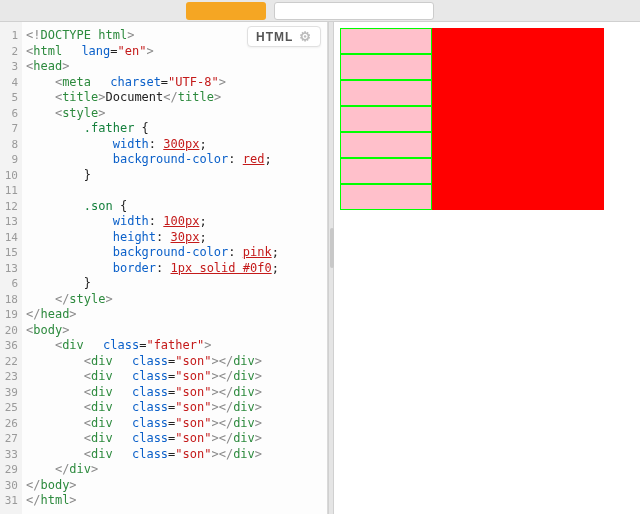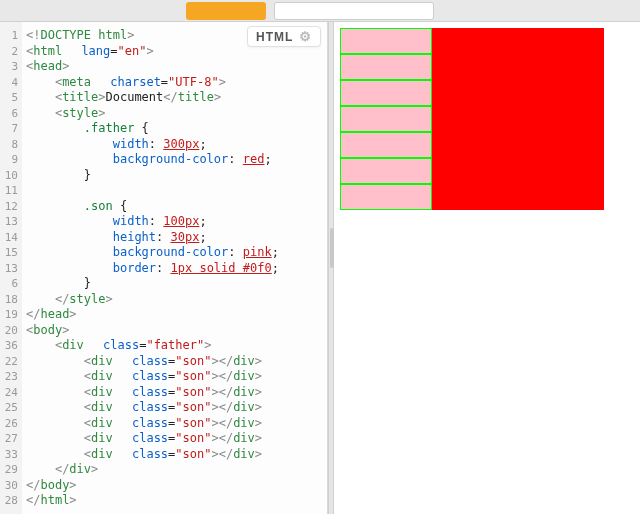--- a/index.html
+++ b/index.html
@@ -64,28 +64,28 @@
         <div>14</div>
         <div>15</div>
         <div>13</div>
         <div>6</div>
         <div>18</div>
         <div>19</div>
         <div>20</div>
         <div>36</div>
         <div>22</div>
         <div>23</div>
-        <div>24</div>
+        <div>39</div>
         <div>25</div>
         <div>26</div>
         <div>27</div>
         <div>33</div>
         <div>29</div>
         <div>30</div>
-        <div>28</div>
+        <div>31</div>
       </div>
     <div class="code-body" id="code-body"><div><span class="b">&lt;!</span><span class="t">DOCTYPE html</span><span class="b">&gt;</span></div><div><span class="b">&lt;</span><span class="t">html</span><span class="txt"> </span><span class="an">lang</span><span class="txt">=</span><span class="av">"en"</span><span class="b">&gt;</span></div><div><span class="b">&lt;</span><span class="t">head</span><span class="b">&gt;</span></div><div><span class="txt">    </span><span class="b">&lt;</span><span class="t">meta</span><span class="txt"> </span><span class="an">charset</span><span class="txt">=</span><span class="av">"UTF-8"</span><span class="b">&gt;</span></div><div><span class="txt">    </span><span class="b">&lt;</span><span class="t">title</span><span class="b">&gt;</span><span class="txt">Document</span><span class="b">&lt;/</span><span class="t">title</span><span class="b">&gt;</span></div><div><span class="txt">    </span><span class="b">&lt;</span><span class="t">style</span><span class="b">&gt;</span></div><div><span class="txt">        </span><span class="sel">.father</span><span class="txt"> {</span></div><div><span class="txt">            </span><span class="pr">width</span><span class="txt">: </span><span class="pv">300px</span><span class="txt">;</span></div><div><span class="txt">            </span><span class="pr">background-color</span><span class="txt">: </span><span class="pv">red</span><span class="txt">;</span></div><div><span class="txt">        }</span></div><div>&nbsp;</div><div><span class="txt">        </span><span class="sel">.son</span><span class="txt"> {</span></div><div><span class="txt">            </span><span class="pr">width</span><span class="txt">: </span><span class="pv">100px</span><span class="txt">;</span></div><div><span class="txt">            </span><span class="pr">height</span><span class="txt">: </span><span class="pv">30px</span><span class="txt">;</span></div><div><span class="txt">            </span><span class="pr">background-color</span><span class="txt">: </span><span class="pv">pink</span><span class="txt">;</span></div><div><span class="txt">            </span><span class="pr">border</span><span class="txt">: </span><span class="pv">1px solid #0f0</span><span class="txt">;</span></div><div><span class="txt">        }</span></div><div><span class="txt">    </span><span class="b">&lt;/</span><span class="t">style</span><span class="b">&gt;</span></div><div><span class="b">&lt;/</span><span class="t">head</span><span class="b">&gt;</span></div><div><span class="b">&lt;</span><span class="t">body</span><span class="b">&gt;</span></div><div><span class="txt">    </span><span class="b">&lt;</span><span class="t">div</span><span class="txt"> </span><span class="an">class</span><span class="txt">=</span><span class="av">"father"</span><span class="b">&gt;</span></div><div><span class="txt">        </span><span class="b">&lt;</span><span class="t">div</span><span class="txt"> </span><span class="an">class</span><span class="txt">=</span><span class="av">"son"</span><span class="b">&gt;&lt;/</span><span class="t">div</span><span class="b">&gt;</span></div><div><span class="txt">        </span><span class="b">&lt;</span><span class="t">div</span><span class="txt"> </span><span class="an">class</span><span class="txt">=</span><span class="av">"son"</span><span class="b">&gt;&lt;/</span><span class="t">div</span><span class="b">&gt;</span></div><div><span class="txt">        </span><span class="b">&lt;</span><span class="t">div</span><span class="txt"> </span><span class="an">class</span><span class="txt">=</span><span class="av">"son"</span><span class="b">&gt;&lt;/</span><span class="t">div</span><span class="b">&gt;</span></div><div><span class="txt">        </span><span class="b">&lt;</span><span class="t">div</span><span class="txt"> </span><span class="an">class</span><span class="txt">=</span><span class="av">"son"</span><span class="b">&gt;&lt;/</span><span class="t">div</span><span class="b">&gt;</span></div><div><span class="txt">        </span><span class="b">&lt;</span><span class="t">div</span><span class="txt"> </span><span class="an">class</span><span class="txt">=</span><span class="av">"son"</span><span class="b">&gt;&lt;/</span><span class="t">div</span><span class="b">&gt;</span></div><div><span class="txt">        </span><span class="b">&lt;</span><span class="t">div</span><span class="txt"> </span><span class="an">class</span><span class="txt">=</span><span class="av">"son"</span><span class="b">&gt;&lt;/</span><span class="t">div</span><span class="b">&gt;</span></div><div><span class="txt">        </span><span class="b">&lt;</span><span class="t">div</span><span class="txt"> </span><span class="an">class</span><span class="txt">=</span><span class="av">"son"</span><span class="b">&gt;&lt;/</span><span class="t">div</span><span class="b">&gt;</span></div><div><span class="txt">    </span><span class="b">&lt;/</span><span class="t">div</span><span class="b">&gt;</span></div><div><span class="b">&lt;/</span><span class="t">body</span><span class="b">&gt;</span></div><div><span class="b">&lt;/</span><span class="t">html</span><span class="b">&gt;</span></div></div>
     <div class="badge">
       <span>HTML</span>
       <span class="gear">⚙</span>
     </div>
   </div>
 
   <div class="splitter">
     <div class="splitter-handle"></div>

